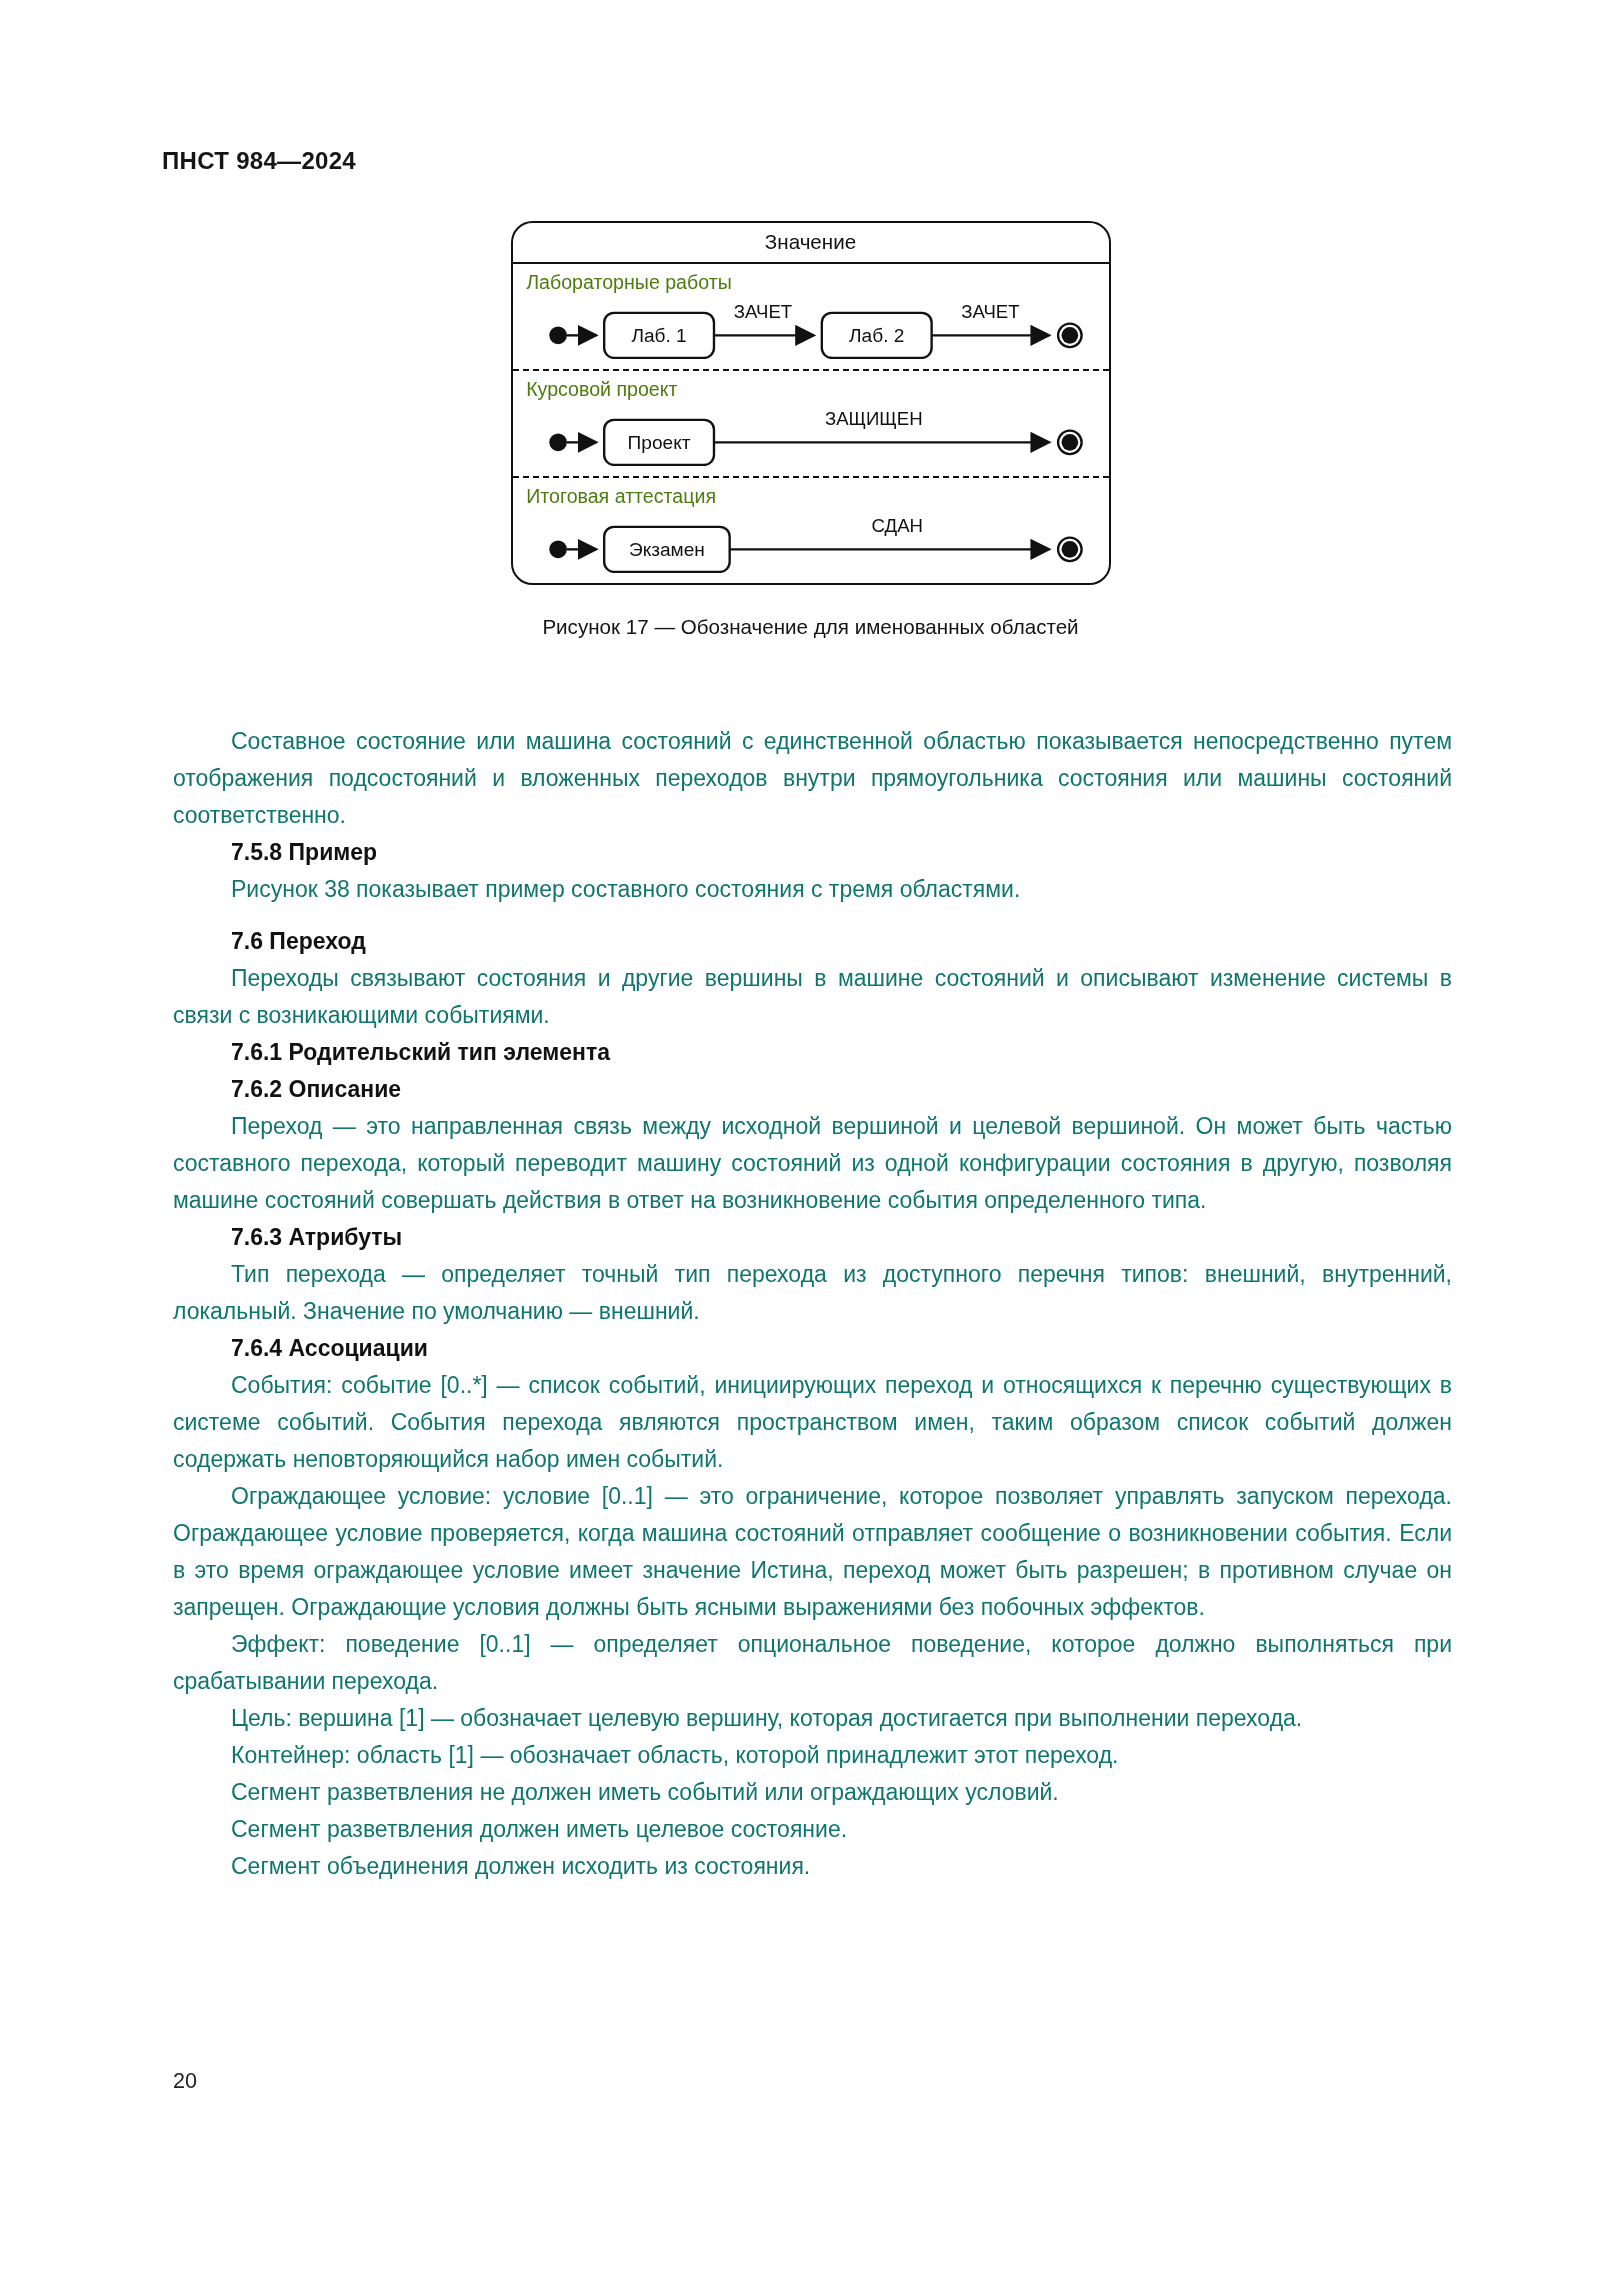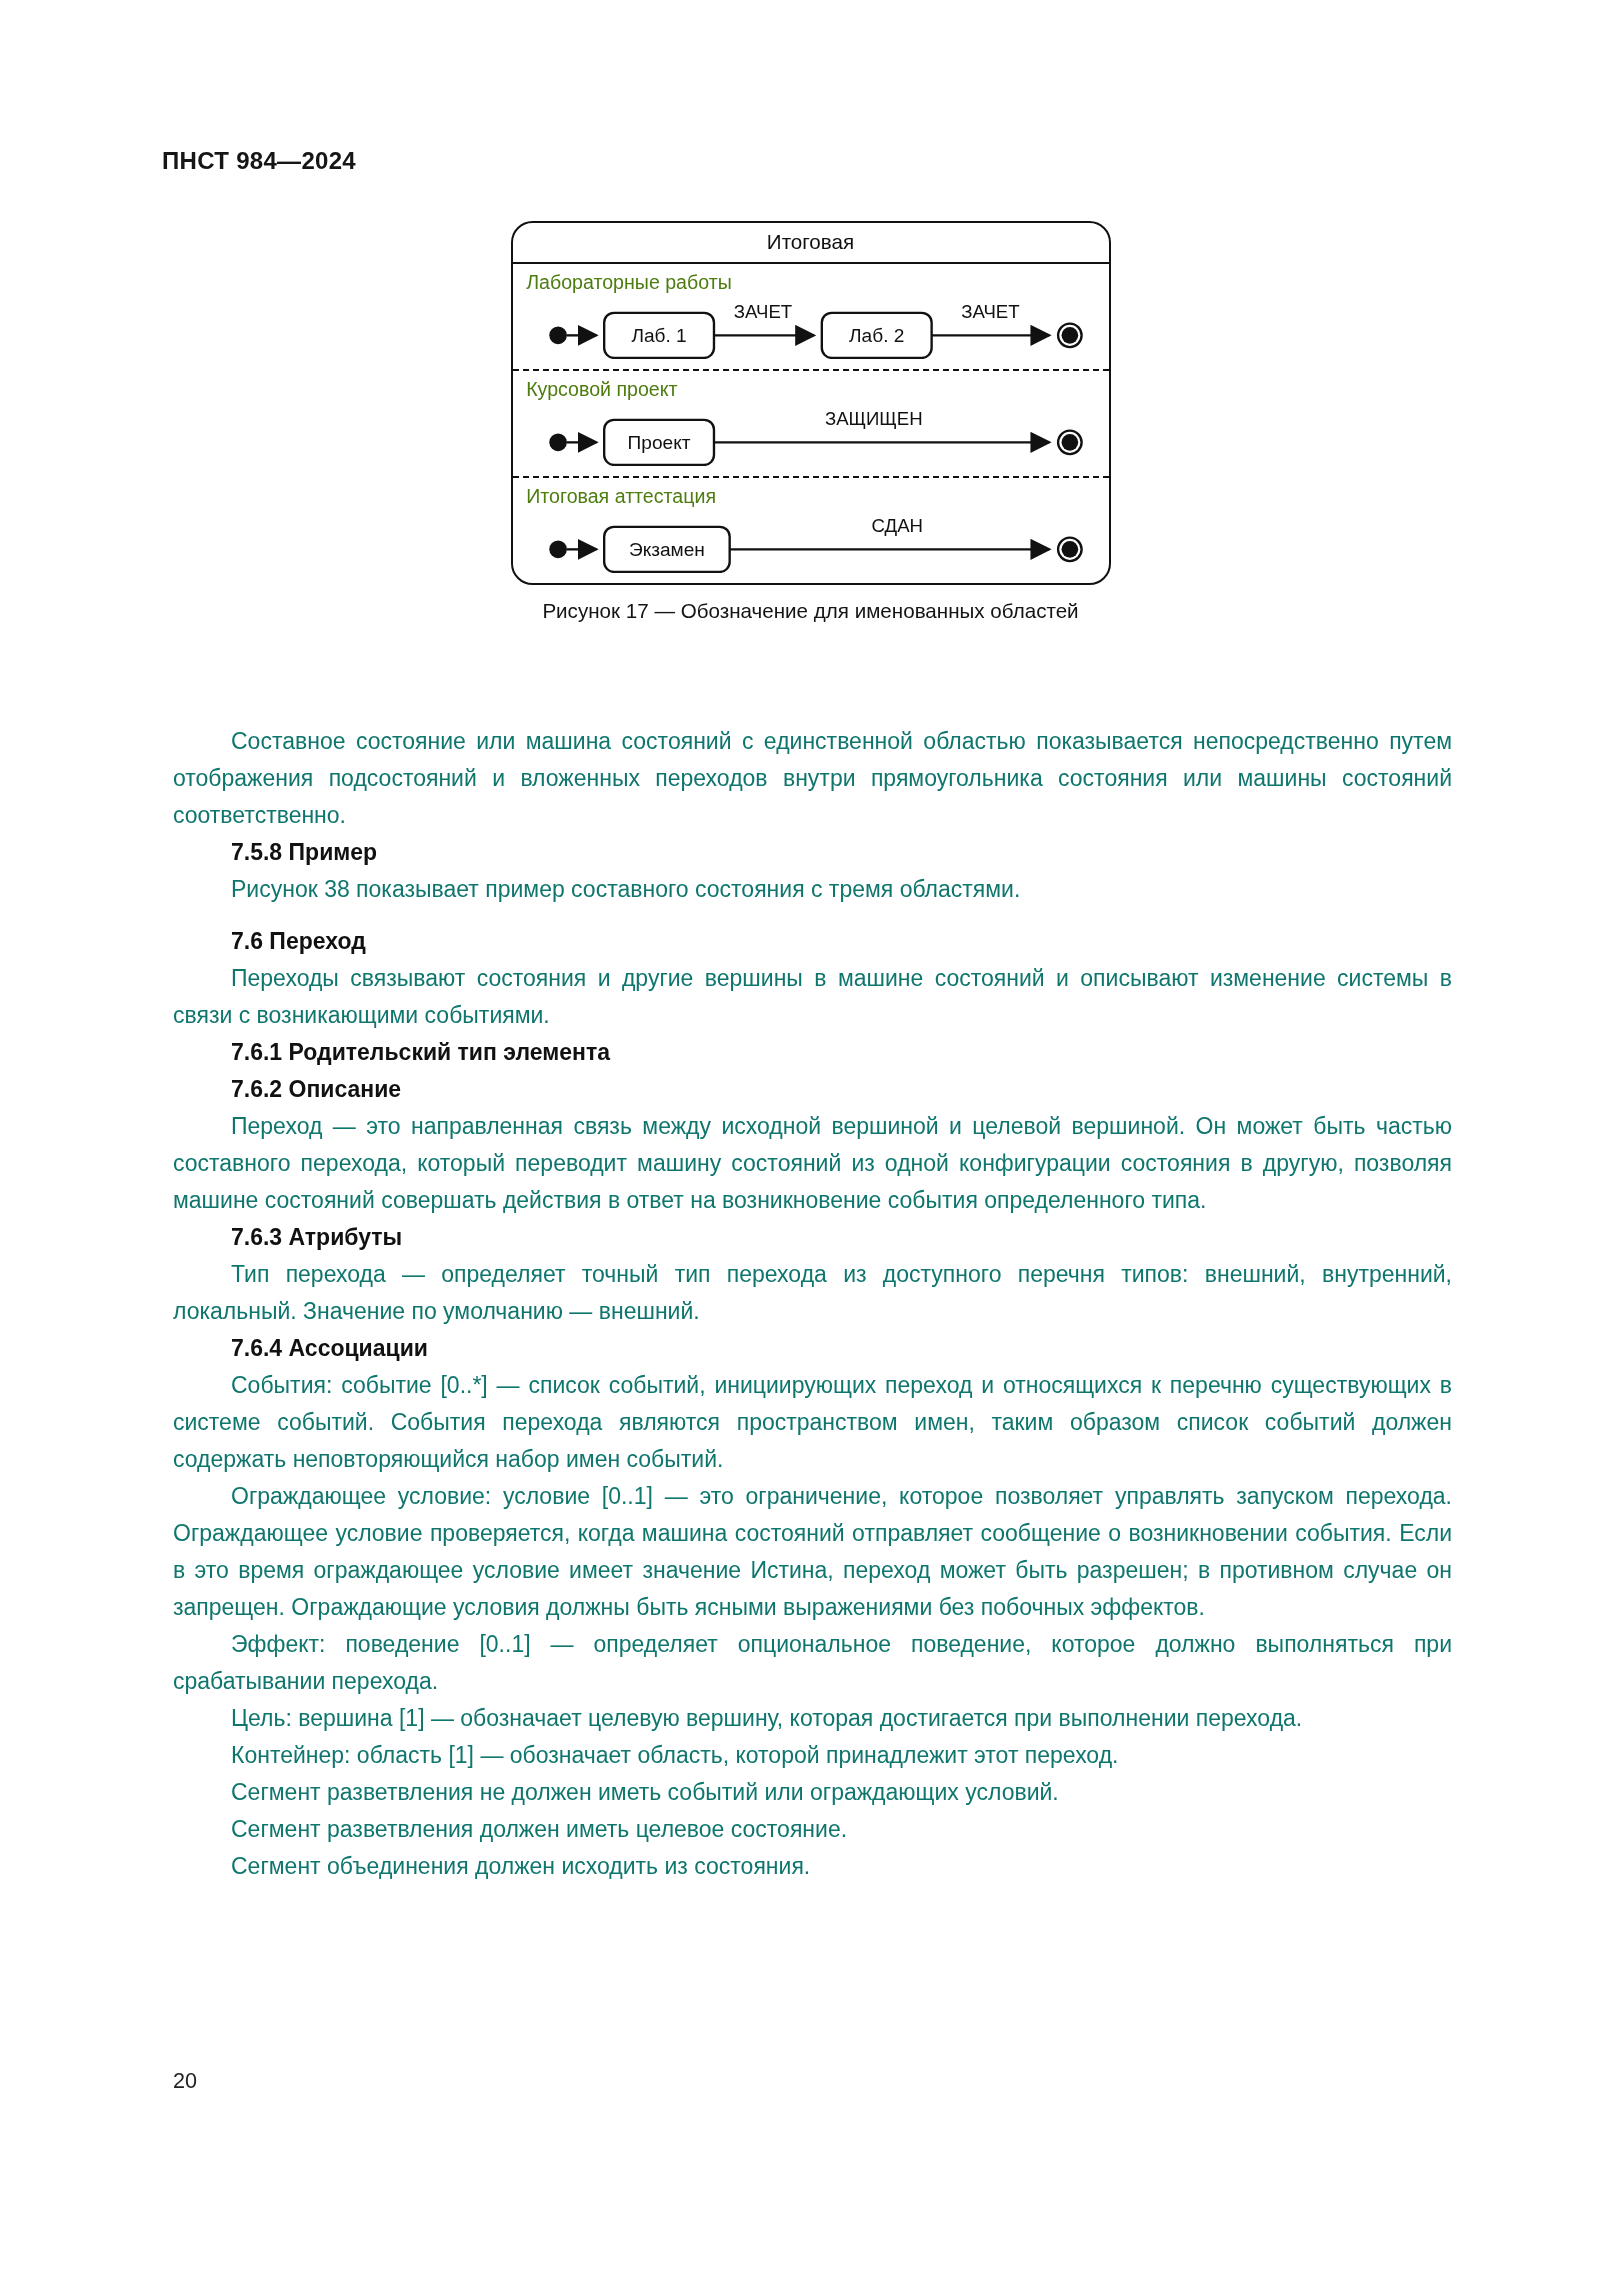--- a/index.html
+++ b/index.html
@@ -79,21 +79,21 @@
     font-size: 19.5px;
     fill: #111111;
     font-family: "Liberation Sans", sans-serif;
   }
   .trans-label {
     font-size: 19px;
     fill: #111111;
     font-family: "Liberation Sans", sans-serif;
   }
   .fig-caption {
-    margin-top: 14px;
+    margin-top: 30px;
     font-size: 20.6px;
     color: #141414;
     text-align: center;
   }
   
   .body-text {
     position: absolute;
     left: 173px;
     top: 723px;
     width: 1279px;
@@ -135,21 +135,21 @@
 <body>
 
 <div class="page">
 
   <div class="running-head">ПНСТ 984—2024</div>
 
   <div class="figure-wrap">
 
     <div class="composite-state">
 
-      <div class="cs-title">Итоговая</div>
+      <div class="cs-title">Значение</div>
 
       <div class="region">
         <div class="region-name">Лабораторные работы</div>
         <div class="flow">
           <svg width="600" height="61" viewBox="0 0 612 62" xmlns="http://www.w3.org/2000/svg">
             <defs>
               <marker id="arrH" markerWidth="9" markerHeight="9" refX="8" refY="4.5" orient="auto">
                 <path d="M0,0 L9,4.5 L0,9 z" fill="#111111"></path>
               </marker>
             </defs>

